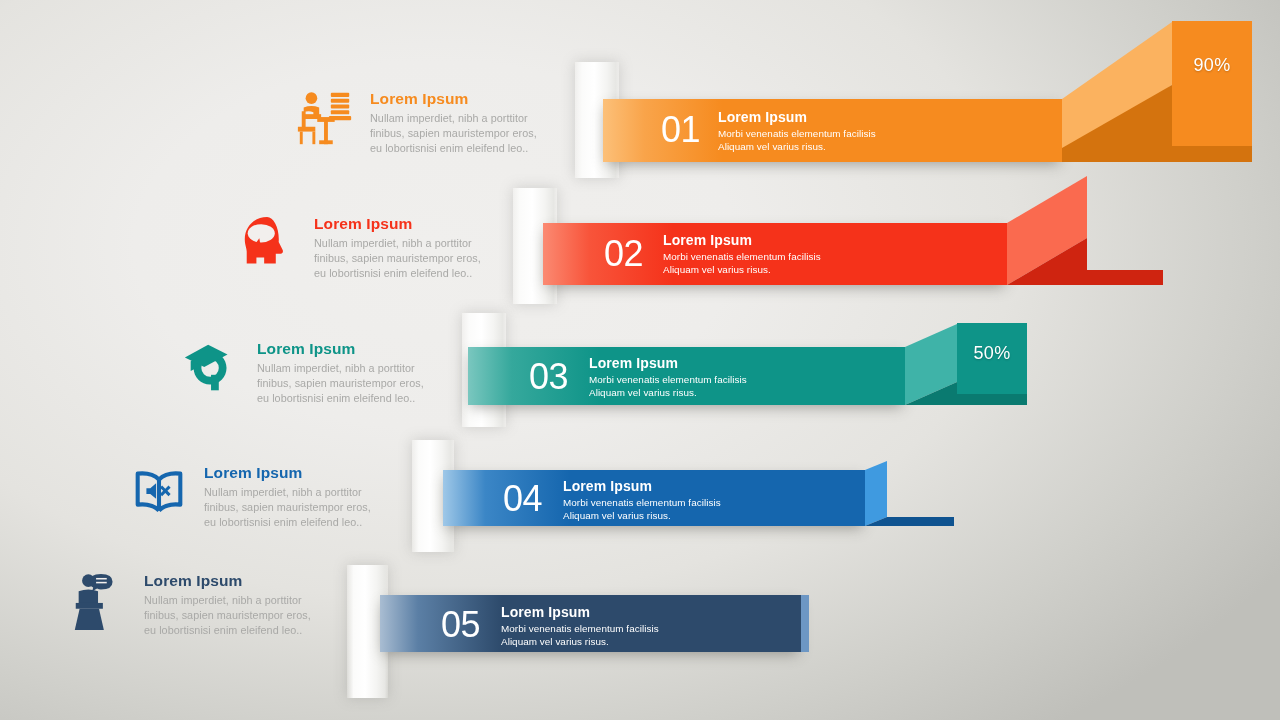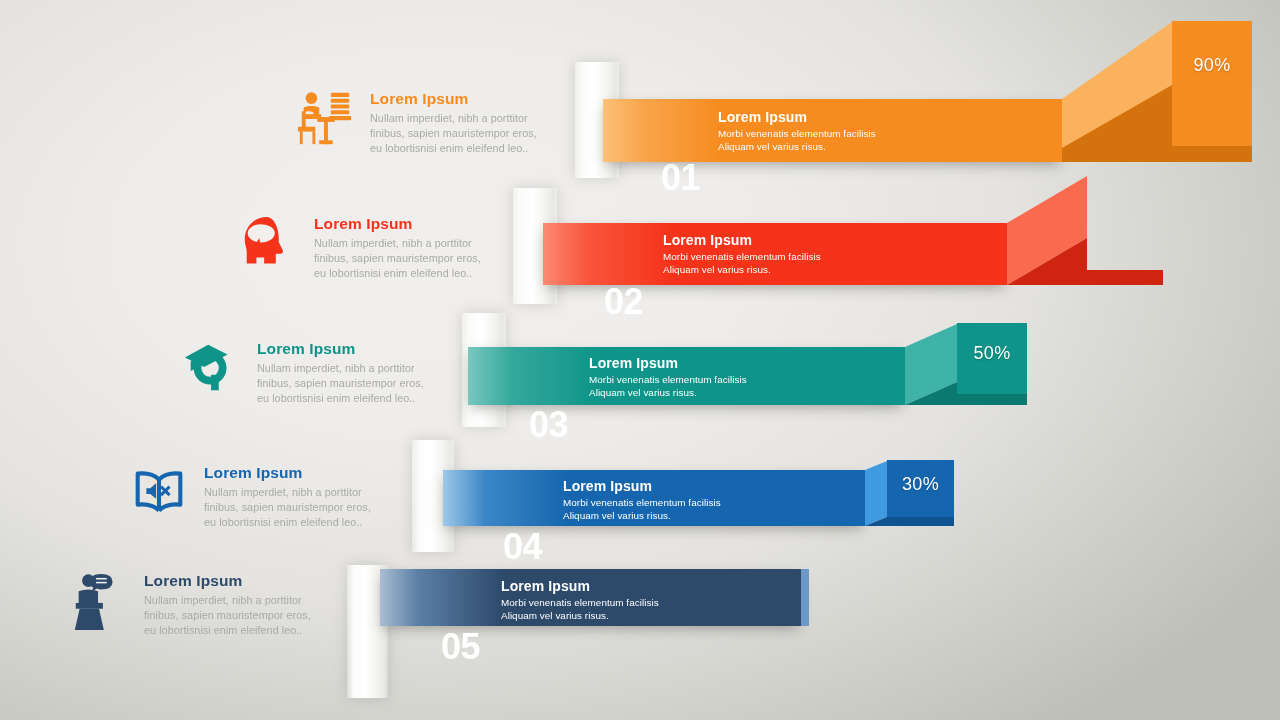--- a/index.html
+++ b/index.html
@@ -39,22 +39,22 @@
     box-shadow:0 0 14px rgba(120,120,115,.28);
   }
 
   
   .bar{position:absolute;}
   .body{
     position:absolute;left:0;top:0;height:100%;
     box-shadow:0 5px 13px -3px rgba(70,70,65,.45);
   }
   .num{
-    position:absolute;font-size:36px;font-weight:bold;color:#fff;
-    letter-spacing:-.5px;line-height:1;margin-top:48px;
+    position:absolute;font-size:36px;font-weight:normal;color:#fff;
+    letter-spacing:-.5px;line-height:1;
   }
   .btxt{position:absolute;color:#fff;}
   .btitle{font-size:14px;font-weight:bold;line-height:1.15;margin:0 0 2px 0;letter-spacing:.1px;}
   .bdesc{font-size:9.9px;line-height:1.32;margin:0;white-space:pre-line;letter-spacing:.05px;}
 
   
   .cap-face{position:absolute;}          
   .cap-top{position:absolute;}           
   .cap-bottom{position:absolute;}        
   .pct{
@@ -221,23 +221,20 @@
     <div class="num" style="left:60px;top:11px;">04</div>
     <div class="btxt" style="left:120px;top:8px;">
       <p class="btitle">Lorem Ipsum</p>
       <p class="bdesc">Morbi venenatis elementum facilisis
 Aliquam vel varius risus.</p>
     </div>
     <div class="cap-top" style="left:422px;top:-9px;width:22px;height:65px;background:#3f9ae0;
                 clip-path:polygon(0 9px,100% 0,100% 56px,0 100%);"></div>
     <div class="cap-bottom" style="left:422px;top:47px;width:22px;height:9px;background:#0f5390;
                 clip-path:polygon(0 9px,100% 0,100% 9px,0 9px);"></div>
-    <div class="cap-face" style="left:444px;top:-10px;width:67px;height:57px;background:#1566ae;">
-      <div class="pct" style="top:14px;">30%</div>
-    </div>
     <div class="cap-bottom" style="left:444px;top:47px;width:67px;height:9px;background:#0f5390;"></div>
   </div>
 
   <div class="info" style="left:68px;top:570px;width:285px;">
     <span class="ico">
       <svg width="62" height="62" viewBox="0 0 64 64">
         <g fill="#2d4a6b">
           <circle cx="21" cy="11" r="6.5"></circle>
           <path d="M11 22 q10-4 20 0 l0 12 -20 0z"></path>
           <path d="M8 34 h28 v6 h-28z"></path>
@@ -253,21 +250,21 @@
     <div class="itxt">
       <p class="ititle" style="color:#2d4a6b;">Lorem Ipsum</p>
       <p class="idesc">Nullam imperdiet, nibh a porttitor
 finibus, sapien mauristempor eros,
 eu lobortisnisi enim eleifend leo..</p>
     </div>
   </div>
 
   <div class="ribbon" style="left:347px;top:565px;width:41px;height:133px;"></div>
 
-  <div class="bar" style="left:380px;top:569px;width:900px;height:57px;">
+  <div class="bar" style="left:380px;top:595px;width:900px;height:57px;">
     <div class="body" style="width:421px;background:linear-gradient(to right,#a9bdd2 0%,#5b7fa5 9%,#2d4a6b 29%,#2d4a6b 100%);"></div>
     <div class="num" style="left:61px;top:12px;">05</div>
     <div class="btxt" style="left:121px;top:9px;">
       <p class="btitle">Lorem Ipsum</p>
       <p class="bdesc">Morbi venenatis elementum facilisis
 Aliquam vel varius risus.</p>
     </div>
     <div class="tabline" style="left:421px;top:0;width:8px;height:57px;background:#6d97c4;"></div>
   </div>
 

